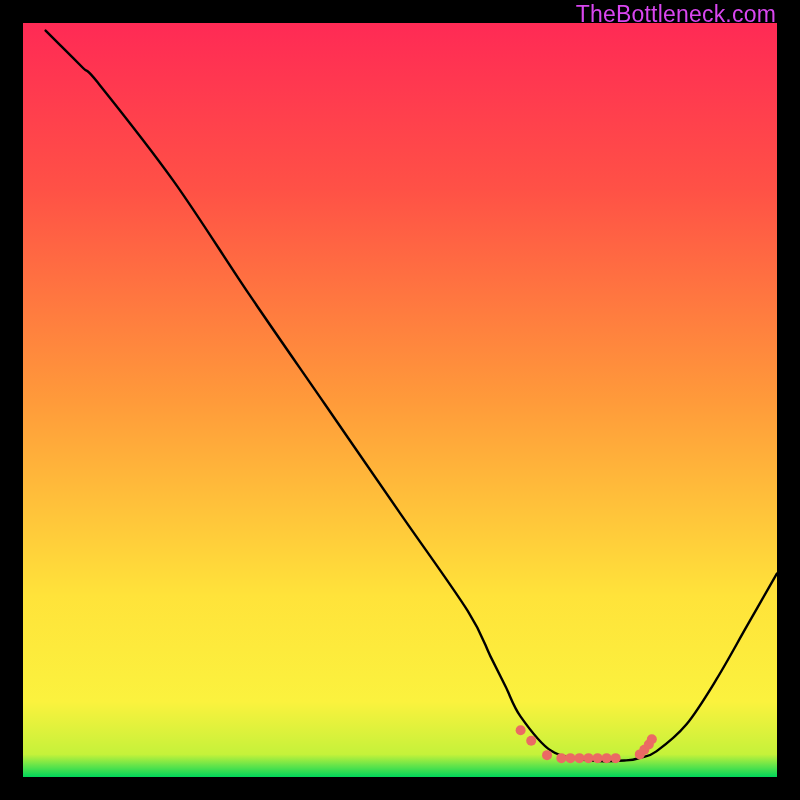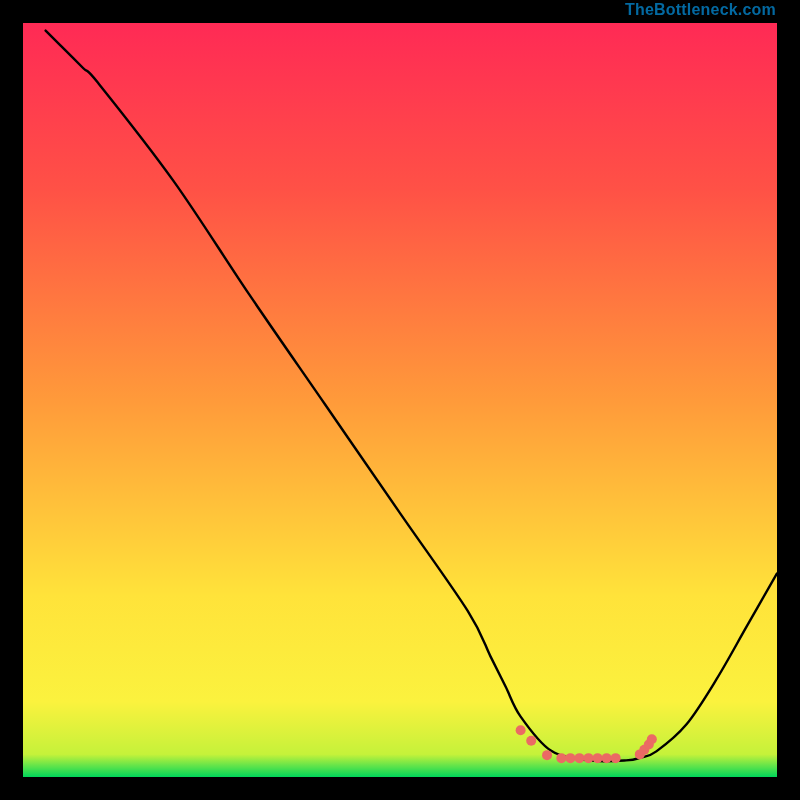--- a/index.html
+++ b/index.html
@@ -23,23 +23,23 @@
     position: absolute;
     left: 0;
     top: 0;
     width: 754px;
     height: 754px;
   }
   .watermark {
     position: absolute;
     top: 1px;
     right: 24px;
-    color: #0369a1;
-    font-size: 16px;
-    font-weight: 700;
+    color: #d946ef;
+    font-size: 23px;
+    font-weight: 400;
     letter-spacing: 0.2px;
   }
   svg { display: block; }
 </style>
 </head>
 <body>
 
 <div class="watermark">TheBottleneck.com</div>
 
 <div class="frame">

